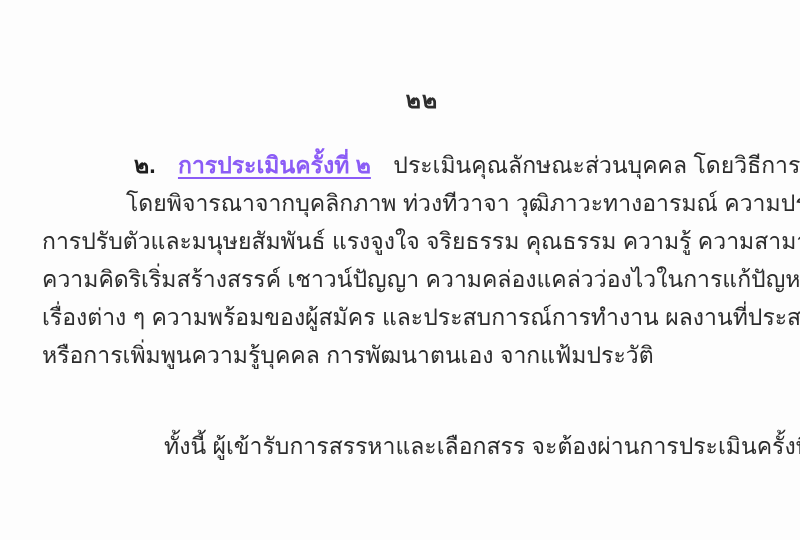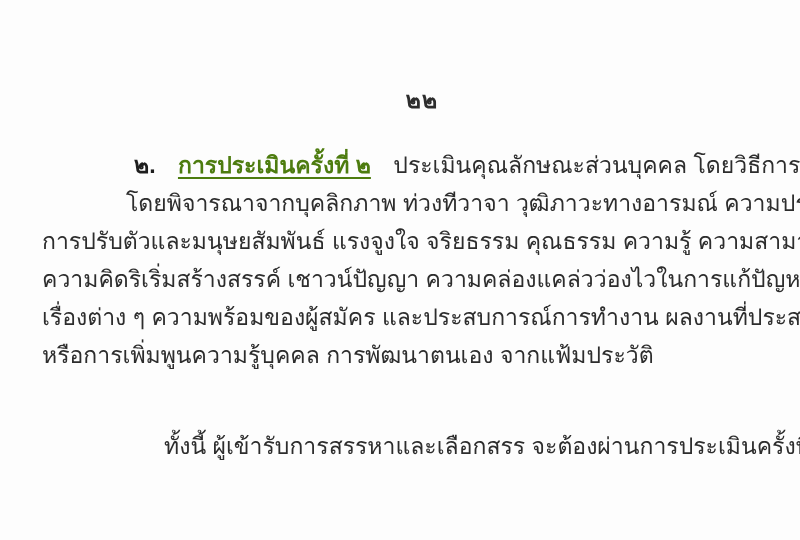--- a/index.html
+++ b/index.html
@@ -40,21 +40,21 @@
   .line { white-space: nowrap; }
   .indent-lg { padding-left: 84px; }
   .indent-xl { padding-left: 114px; }
   .heading-line { margin-bottom: 3px; }
   .heading-prefix {
     font-weight: 800;
     color: #1e1e1e;
   }
   .heading-underlined {
     font-weight: 800;
-    color: #4d7c0f;
+    color: #8b5cf6;
     text-decoration: underline;
     text-decoration-thickness: 2px;
     text-underline-offset: 4px;
   }
   .para2 { margin-top: 61px; }
 </style>
 </head>
 <body>
 
 <div class="page">

